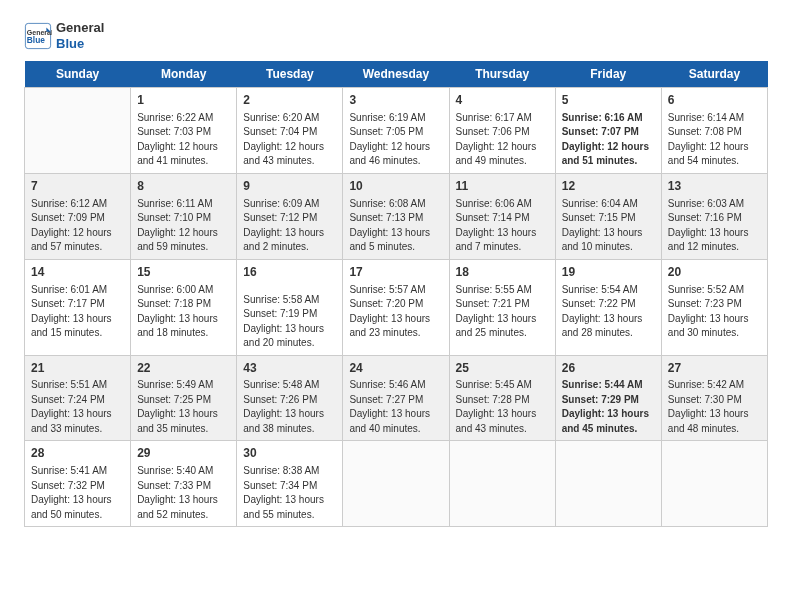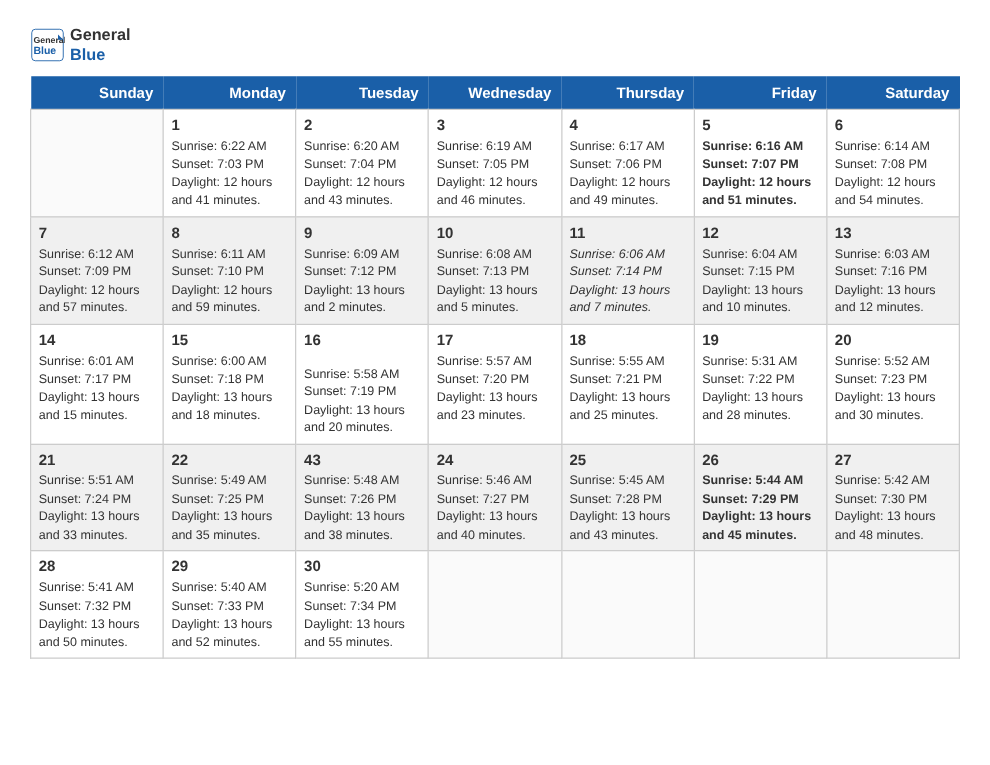--- a/index.html
+++ b/index.html
@@ -42,21 +42,21 @@
     }
     .calendar {
       width: 100%;
       border-collapse: collapse;
       margin-top: 10px;
       font-size: 11px;
     }
     .calendar th {
       background-color: #1a5fa8;
       color: #fff;
-      text-align: right;
+      text-align: center;
       padding: 6px 8px;
       font-size: 12px;
       font-weight: bold;
     }
     .calendar td {
       border: 1px solid #ccc;
       vertical-align: top;
       padding: 4px 6px;
       width: calc(100% / 7);
       height: 80px;
@@ -180,21 +180,21 @@
         </td>
         <td>
           <div class="day-number">10</div>
           <div class="day-info" style="white-space: pre-line;">Sunrise: 6:08 AM
 Sunset: 7:13 PM
 Daylight: 13 hours
 and 5 minutes.</div>
         </td>
         <td>
           <div class="day-number">11</div>
-          <div class="day-info" style="white-space: pre-line; font-style: italic;">Sunrise: 6:06 AM
+          <div class="day-info" style="white-space: pre-line;">Sunrise: 6:06 AM
 Sunset: 7:14 PM
 Daylight: 13 hours
 and 7 minutes.</div>
         </td>
         <td>
           <div class="day-number">12</div>
           <div class="day-info" style="white-space: pre-line;">Sunrise: 6:04 AM
 Sunset: 7:15 PM
 Daylight: 13 hours
 and 10 minutes.</div>
@@ -238,21 +238,21 @@
         </td>
         <td>
           <div class="day-number">18</div>
           <div class="day-info" style="white-space: pre-line;">Sunrise: 5:55 AM
 Sunset: 7:21 PM
 Daylight: 13 hours
 and 25 minutes.</div>
         </td>
         <td>
           <div class="day-number">19</div>
-          <div class="day-info" style="white-space: pre-line;">Sunrise: 5:31 AM
+          <div class="day-info" style="white-space: pre-line;">Sunrise: 5:54 AM
 Sunset: 7:22 PM
 Daylight: 13 hours
 and 28 minutes.</div>
         </td>
         <td>
           <div class="day-number">20</div>
           <div class="day-info" style="white-space: pre-line;">Sunrise: 5:52 AM
 Sunset: 7:23 PM
 Daylight: 13 hours
 and 30 minutes.</div>
@@ -319,21 +319,21 @@
         </td>
         <td>
           <div class="day-number">29</div>
           <div class="day-info" style="white-space: pre-line;">Sunrise: 5:40 AM
 Sunset: 7:33 PM
 Daylight: 13 hours
 and 52 minutes.</div>
         </td>
         <td>
           <div class="day-number">30</div>
-          <div class="day-info" style="white-space: pre-line;">Sunrise: 5:20 AM
+          <div class="day-info" style="white-space: pre-line;">Sunrise: 8:38 AM
 Sunset: 7:34 PM
 Daylight: 13 hours
 and 55 minutes.</div>
         </td>
         <td class="empty"></td>
         <td class="empty"></td>
         <td class="empty"></td>
         <td class="empty"></td>
       </tr>
     </tbody>

